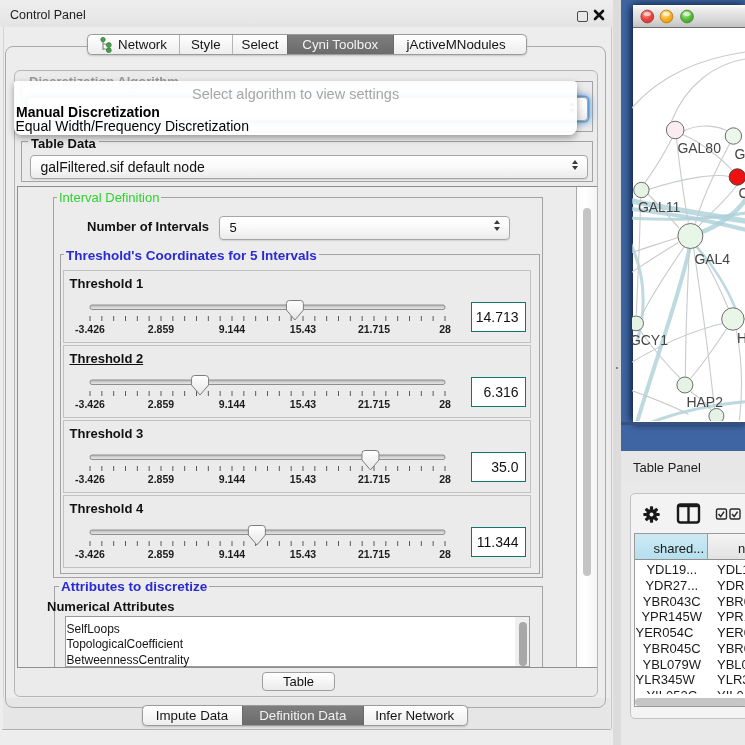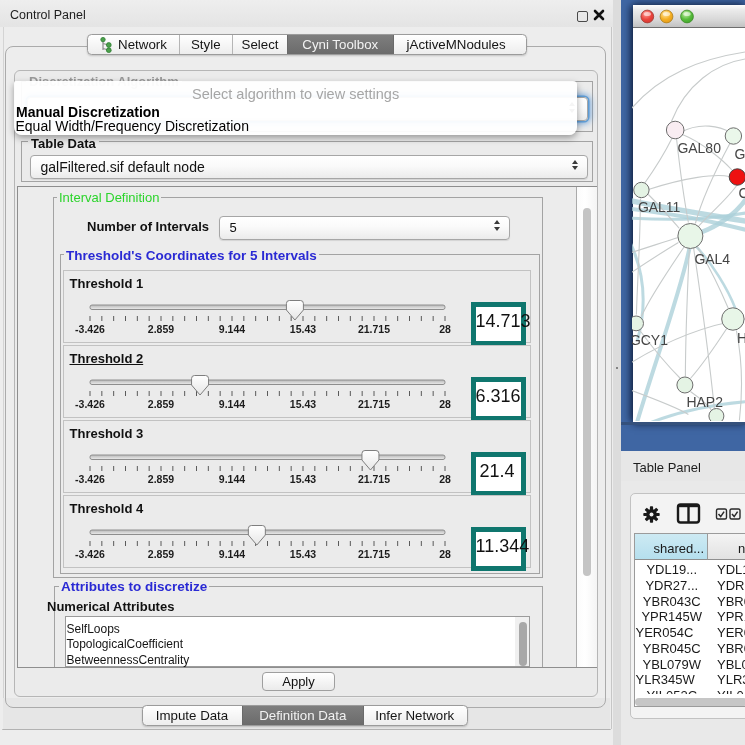--- a/index.html
+++ b/index.html
@@ -22,23 +22,23 @@
   .seg .s{height:100%;display:flex;align-items:center;justify-content:center;
           font-size:13.3px;color:#151515;box-sizing:border-box;flex:0 0 auto;}
   .seg .s + .s{border-left:1px solid #b5b5b5;}
   .seg .sel{background:linear-gradient(#7e7e7e,#6b6b6b);color:#f2f2f2;border-left:1px solid #6a6a6a !important;}
   .seg .sel + .s{border-left:1px solid #6a6a6a;}
   .tick-label{position:absolute;font-size:10.5px;font-weight:bold;color:#1c1c1c;
               width:60px;text-align:center;}
   .tblock{position:absolute;left:62.5px;width:468px;height:73px;
           border:1px solid #c2c2c2;box-sizing:border-box;background:#ebebeb;}
   .tlabel{position:absolute;left:12px;top:5px;font-size:13px;font-weight:bold;color:#111;}
-  .tfield{position:absolute;left:407px;top:31px;width:55px;height:44px;
-          border:5px solid #0f766e;background:#fff;box-sizing:border-box;
-          font-size:18px;color:#111;text-align:right;line-height:28px;padding-right:6px;}
+  .tfield{position:absolute;left:407px;top:31px;width:55px;height:30px;
+          border:1px solid #0f766e;background:#fff;box-sizing:border-box;
+          font-size:14px;color:#111;text-align:right;line-height:28px;padding-right:6px;}
   .listitem{position:absolute;left:66.5px;font-size:12px;color:#151515;}
   .cell{position:absolute;font-size:13px;color:#1a1a1a;white-space:nowrap;}
 </style>
 </head>
 <body>
 
 <div class="abs" id="leftapp" style="left:0;top:0;width:613px;height:729.5px;background:#ededed;">
 
   <div class="abs" style="left:0;top:0;width:613px;height:27px;background:linear-gradient(#eeeeee,#e4e4e4);"></div>
   <div class="abs" style="left:10px;top:8px;font-size:12.5px;color:#1e1e1e;">Control Panel</div>
@@ -202,21 +202,21 @@
     <path d="M111.55,5.5 q0,-3 3,-3 h11 q3,0 3,3 v6.5 l-8.5,10 l-8.5,-10 z" fill="url(#thm344)" stroke="#7e7e7e" stroke-width="1"></path>
   </svg>
   <div class="tick-label" style="left:60.0px;top:397.5px;">-3.426</div>
     <div class="tick-label" style="left:131.0px;top:397.5px;">2.859</div>
     <div class="tick-label" style="left:202.0px;top:397.5px;">9.144</div>
     <div class="tick-label" style="left:273.0px;top:397.5px;">15.43</div>
     <div class="tick-label" style="left:344.0px;top:397.5px;">21.715</div>
     <div class="tick-label" style="left:415.0px;top:397.5px;">28</div>
   <div class="tblock" style="top:419.5px;">
     <div class="tlabel" style="left:6px;">Threshold 3</div>
-    <div class="tfield">21.4</div>
+    <div class="tfield">35.0</div>
   </div>
   <svg class="abs" style="left:80px;top:447.5px;" width="382" height="26">
     <defs>
       <linearGradient id="trk419" x1="0" y1="0" x2="0" y2="1">
         <stop offset="0" stop-color="#b8b8b8"></stop>
           <stop offset="1" stop-color="#ececec"></stop>
       </linearGradient>
       <linearGradient id="thm419" x1="0" y1="0" x2="0" y2="1">
         <stop offset="0" stop-color="#ffffff"></stop>
           <stop offset="1" stop-color="#e6e6e6"></stop>
@@ -325,21 +325,21 @@
   <div class="abs" style="left:65px;top:615.5px;width:464.5px;height:51px;border:1px solid #9b9b9b;box-sizing:border-box;background:#ffffff;"></div>
   <div class="listitem" style="top:622px;">SelfLoops</div>
   <div class="listitem" style="top:637.4px;">TopologicalCoefficient</div>
   <div class="listitem" style="top:653.1px;">BetweennessCentrality</div>
 
   <div class="abs" style="left:514.5px;top:616.5px;width:14px;height:49px;background:#f0f0f0;"></div>
   <div class="abs" style="left:519px;top:622px;width:8px;height:44px;background:#a8a8a8;border-radius:4px;"></div>
 
   <div class="abs" style="left:262px;top:671.5px;width:73px;height:19px;border:1px solid #9f9f9f;border-radius:4px;
        background:linear-gradient(#ffffff,#ebebeb);box-sizing:border-box;
-       font-size:13px;color:#111;text-align:center;line-height:17px;">Apply</div>
+       font-size:13px;color:#111;text-align:center;line-height:17px;">Table</div>
 
   <div class="seg" style="left:86.5px;top:33.5px;width:438px;height:19px;">
     <div class="s" style="width:91px;">
       <svg width="14" height="17" viewBox="0 0 14 17" style="margin-right:5px;">
         <path d="M4,4 L4,14 M4,7.5 L9.5,9 M4,12.5 L9.5,14" stroke="#8a8a8a" stroke-width="1.2" fill="none"></path>
         <circle cx="4" cy="3.6" r="2.2" fill="#4ba04b" stroke="#2e7d32" stroke-width="0.8"></circle>
         <circle cx="9.8" cy="9" r="2.4" fill="#4ba04b" stroke="#2e7d32" stroke-width="0.8"></circle>
         <circle cx="9.8" cy="14.2" r="2.4" fill="#4ba04b" stroke="#2e7d32" stroke-width="0.8"></circle>
       </svg>
       Network</div>

